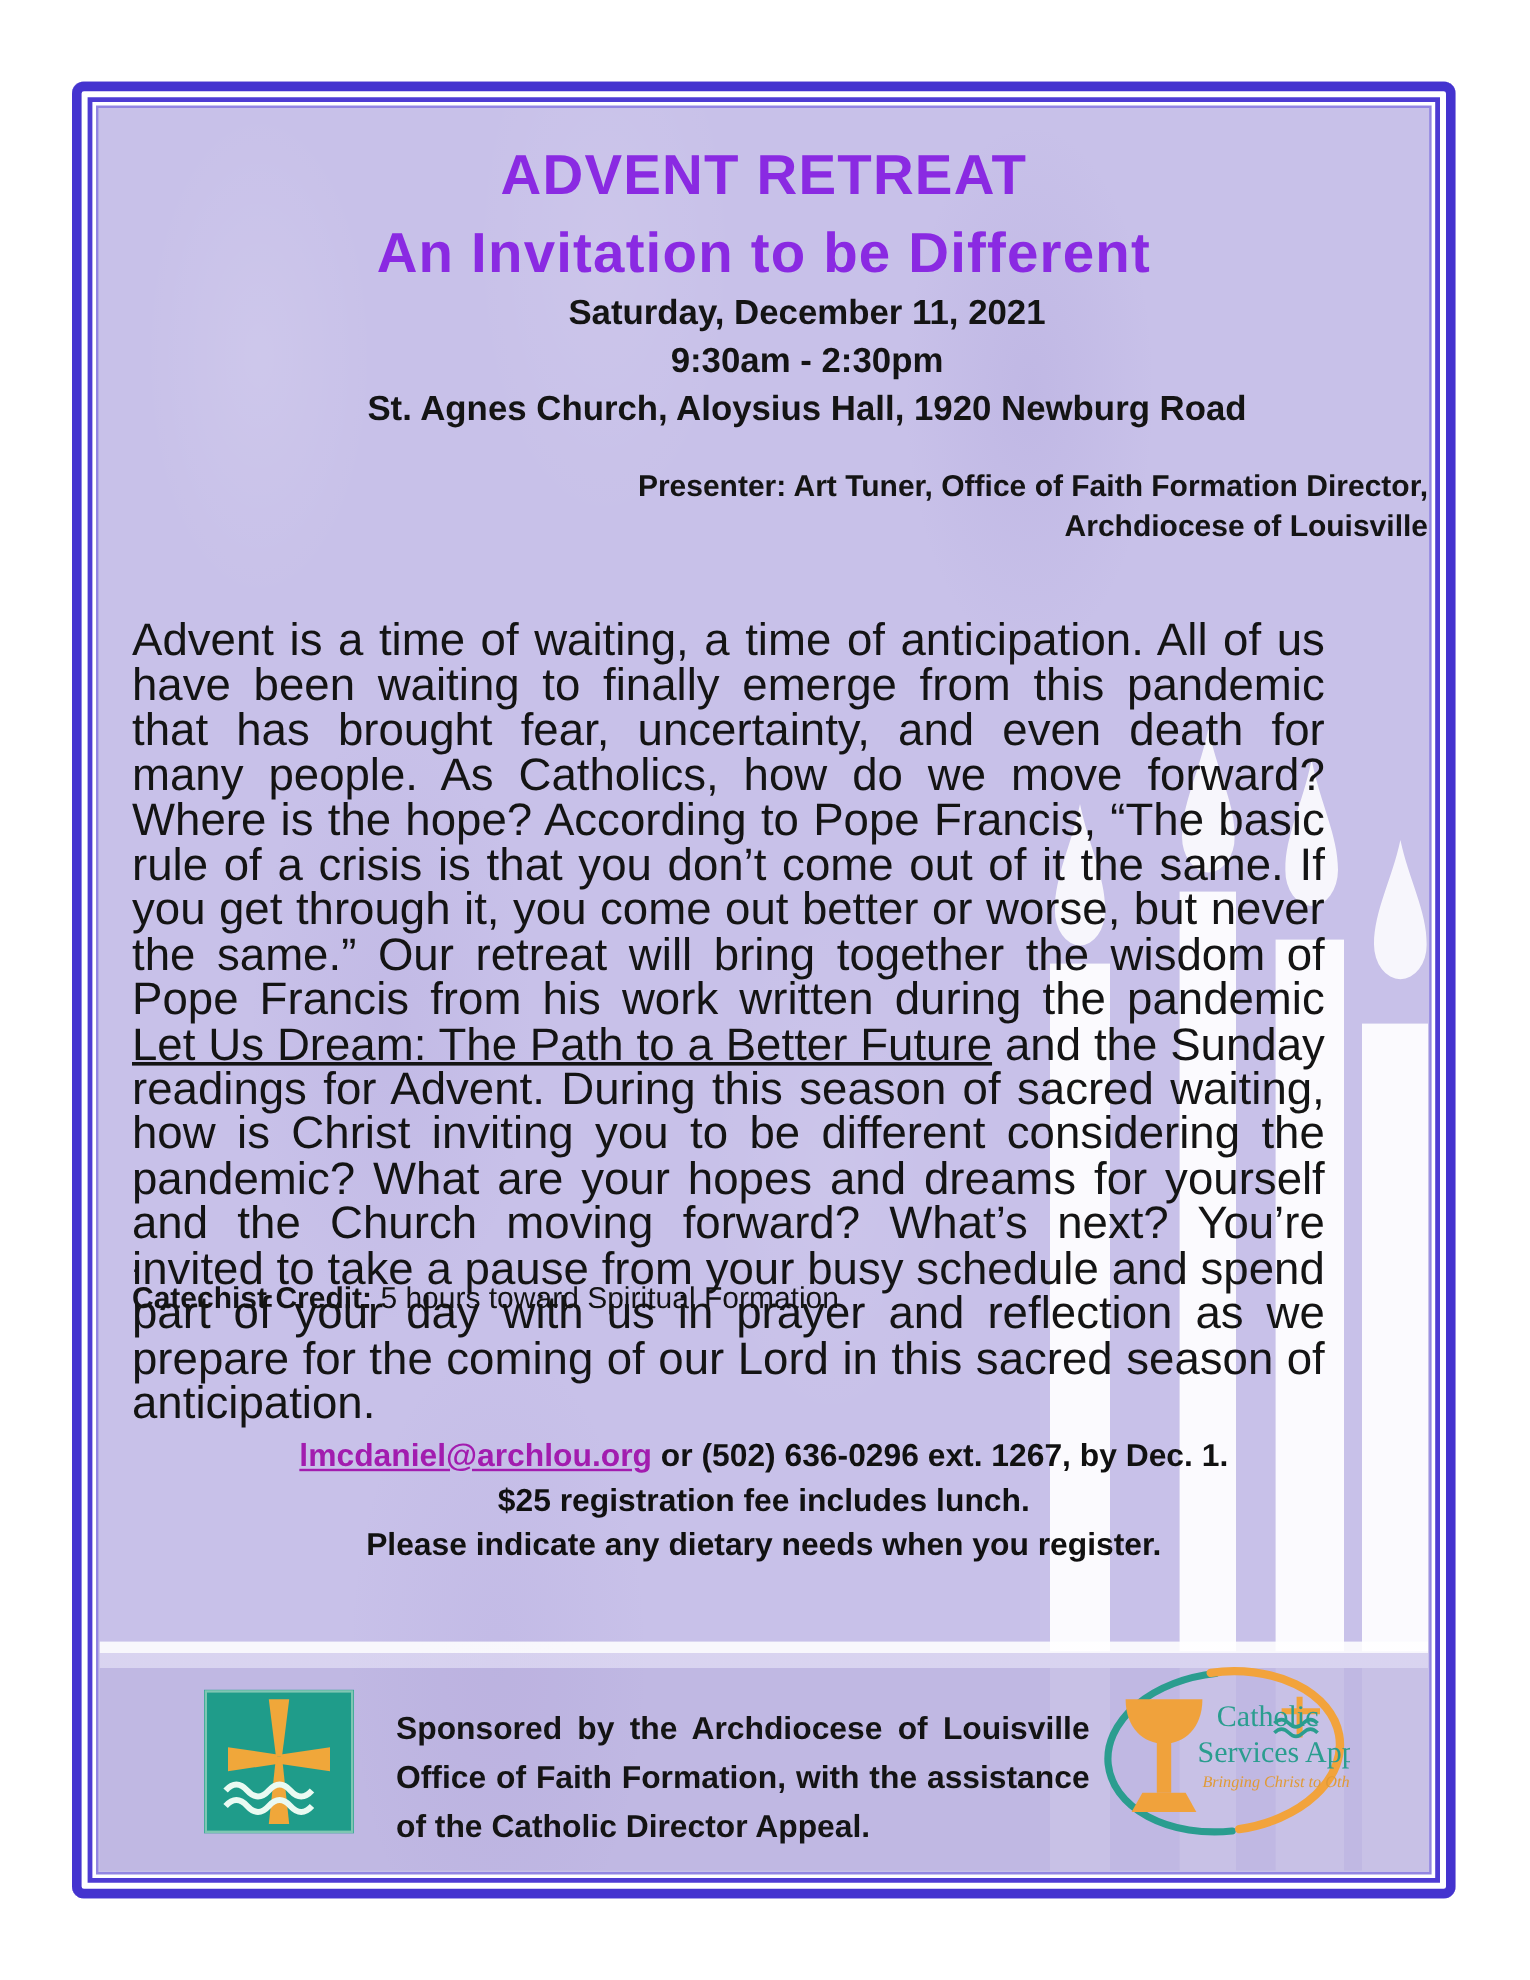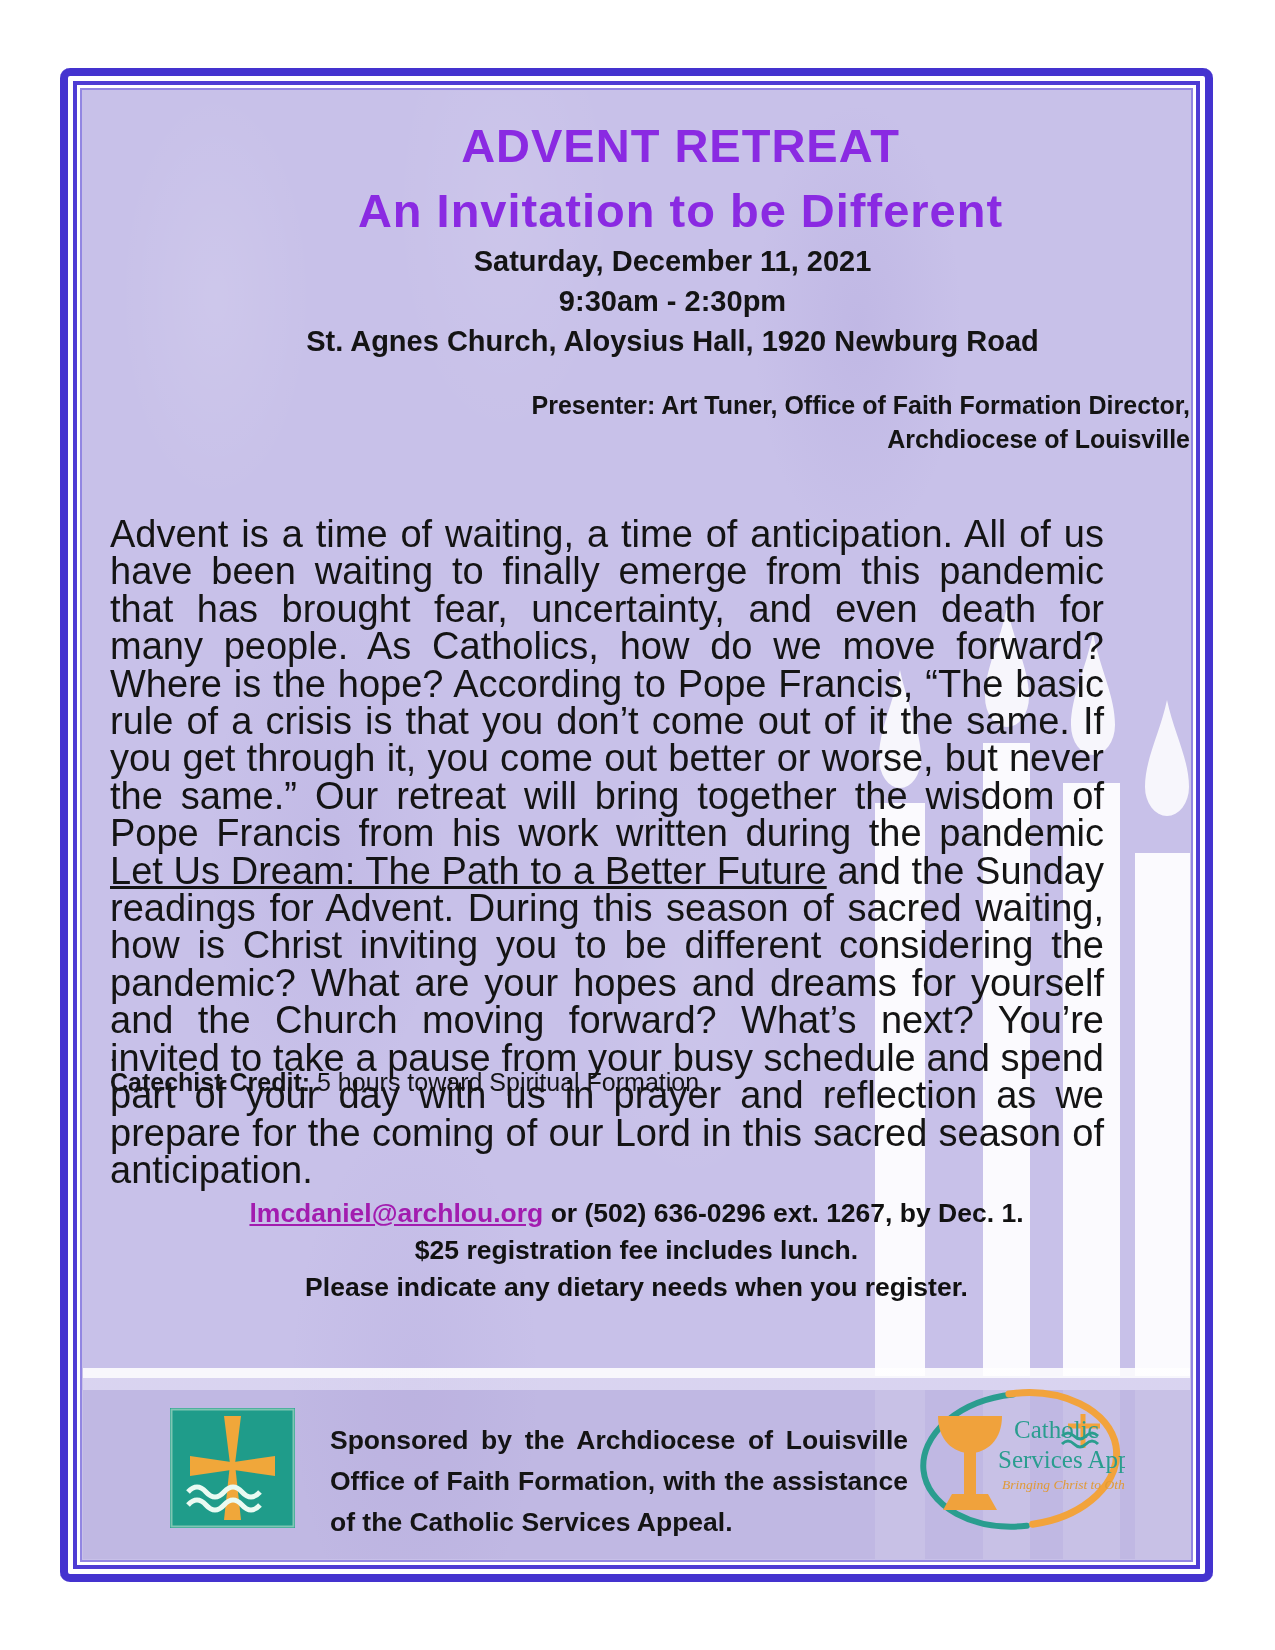--- a/index.html
+++ b/index.html
@@ -25,21 +25,21 @@
         radial-gradient(ellipse 180px 380px at 30% 88%, rgba(122,102,188,0.07), transparent 70%);}
   
   .candle-body{position:absolute;background:rgba(255,255,255,0.92);}
   .flame{position:absolute;}
   .reflection{position:absolute;background:rgba(255,255,255,0.17);}
   .shelf{position:absolute;left:0;right:0;top:1277px;height:22px;
          background:linear-gradient(180deg, rgba(255,255,255,0.88) 0 45%, rgba(231,227,246,0.55) 45% 100%);}
   .below-shelf{position:absolute;left:0;right:0;top:1299px;bottom:0;background:rgba(126,110,180,0.10);}
   
   .t-center{position:absolute;left:0;width:100%;text-align:center;}
-  .headline{color:#8a2ae2;font-weight:bold;font-size:47px;letter-spacing:1px;padding-left:44px;}
+  .headline{color:#8a2ae2;font-weight:bold;font-size:47px;letter-spacing:1px;}
   .when{color:#141414;font-weight:bold;font-size:29px;padding-left:36px;}
   .presenter{color:#141414;font-weight:bold;font-size:25px;line-height:34px;text-align:right;}
   .body-par{position:absolute;left:27px;width:994px;top:425px;
             color:#141414;font-size:38px;line-height:37.4px;text-align:justify;}
   .u{text-decoration:underline;}
   .stray{position:absolute;left:27px;top:952px;color:#141414;font-size:20px;}
   .catechist{position:absolute;left:27px;top:977px;color:#141414;font-size:25px;}
   .catechist b{font-weight:bold;margin-top:11px;}
   .reg{position:absolute;left:0;width:100%;top:1067px;text-align:center;
        color:#111111;font-weight:bold;font-size:26.5px;line-height:37px;}
@@ -119,21 +119,21 @@
         <rect x="0" y="0" width="125" height="120" fill="#1f9c8a"></rect>
         <rect x="1.5" y="1.5" width="122" height="117" fill="none" stroke="#bfe3cf" stroke-width="2" opacity="0.6"></rect>
         <polygon points="54,8 71,8 65,56 60,56" fill="#f0a73a"></polygon>
         <polygon points="60,56 65,56 71,112 54,112" fill="#f0a73a"></polygon>
         <polygon points="20,48 61,54 61,62 20,68" fill="#f0a73a"></polygon>
         <polygon points="64,54 105,48 105,68 64,62" fill="#f0a73a"></polygon>
         <path d="M18 84 q9 -10 18 0 t18 0 t18 0 t18 0" fill="none" stroke="#eafaf2" stroke-width="5"></path>
         <path d="M18 97 q9 -10 18 0 t18 0 t18 0 t18 0" fill="none" stroke="#eafaf2" stroke-width="5"></path>
       </svg>
 
-      <div class="sponsor-text">Sponsored by the Archdiocese of Louisville Office of Faith Formation, with the assistance of the Catholic Services Appeal.</div>
+      <div class="sponsor-text">Sponsored by the Archdiocese of Louisville Office of Faith Formation, with the assistance of the Catholic Director Appeal.</div>
 
       <svg class="csa-logo" viewBox="0 0 205 150">
         <g transform="rotate(-6 102 75)">
           <path d="M100 8 A94 64 0 0 0 100 140" fill="none" stroke="#2a9d8f" stroke-width="6" stroke-linecap="round"></path>
           <path d="M96 7 A96 66 0 0 1 106 139" fill="none" stroke="#f2a33c" stroke-width="7" stroke-linecap="round"></path>
         </g>
         <g fill="#f0a23c">
           <path d="M18 30 h64 c0 24 -15 37 -32 37 c-17 0 -32 -13 -32 -37 z"></path>
           <rect x="44" y="64" width="12" height="44"></rect>
           <path d="M32 108 h36 l9 16 h-54 z"></path>

